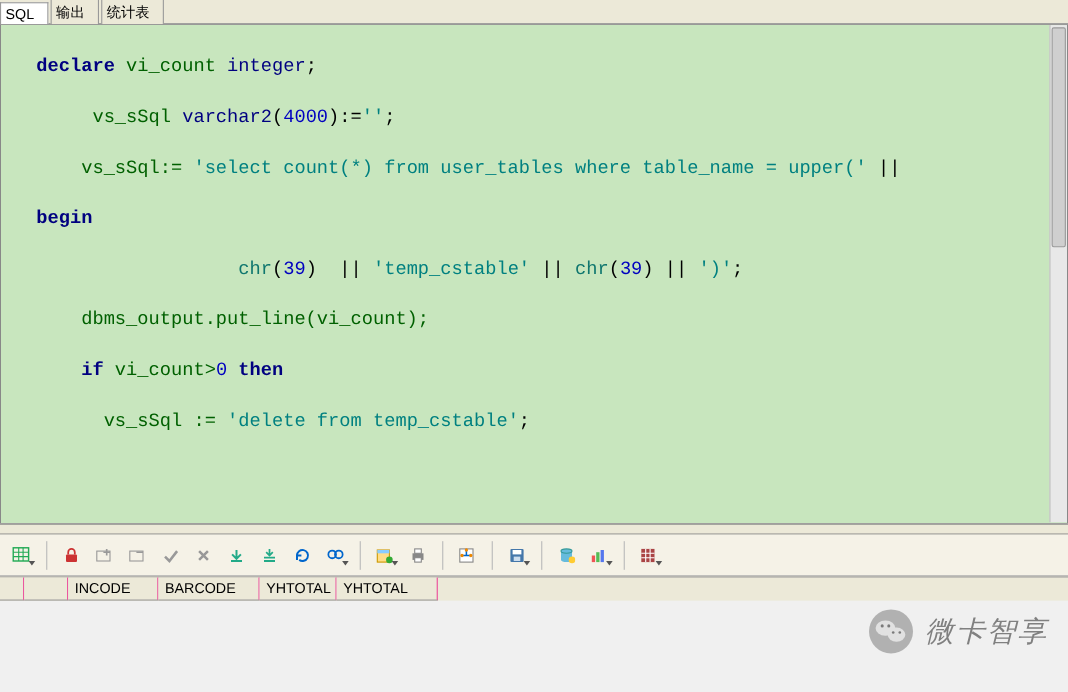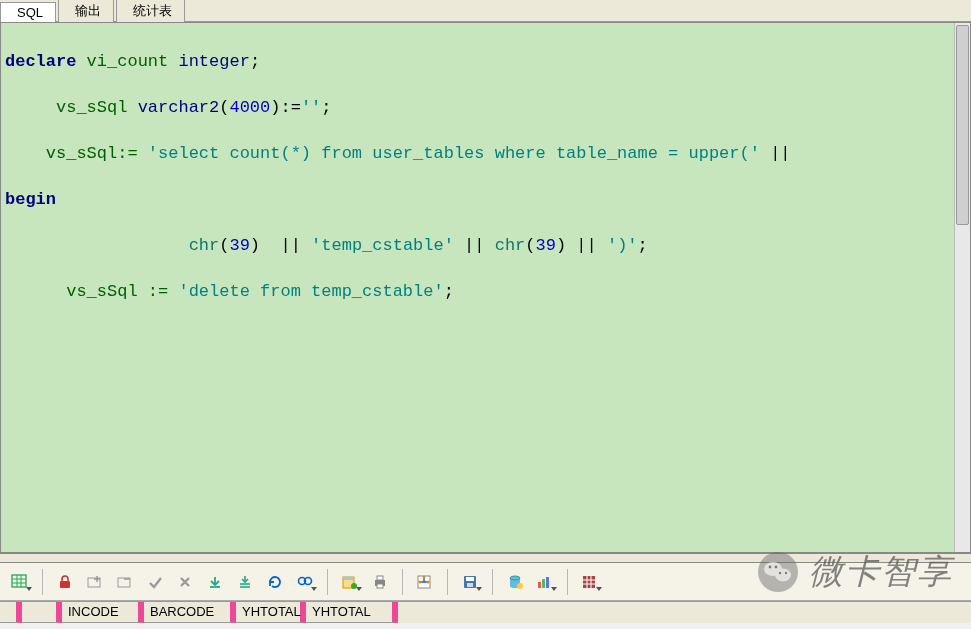--- a/index.html
+++ b/index.html
@@ -14,39 +14,40 @@
     position: relative;
   }
   .tabs {
     display: flex;
     background: #ece9d8;
     border-bottom: 1px solid #999;
     height: 22px;
     align-items: flex-end;
   }
   .tab {
-    padding: 2px 12px 2px 16px;
+    padding: 2px 12px 2px 4px;
     border: 1px solid #999;
     border-bottom: none;
     background: #ece9d8;
     margin-right: 2px;
     font-size: 13px;
     position: relative;
     top: 1px;
   }
   .tab.active {
     background: #fff;
     top: 1px;
   }
   .code-area {
     background: #C8E6BE;
-    height: 531px;
+    height: 454px;
     overflow-y: auto;
     border: 1px solid #888;
     position: relative;
+    padding-left: 28px;
   }
   .code-lines {
     font-family: "Courier New", monospace;
     font-size: 17px;
     line-height: 23px;
     padding: 4px 4px;
     white-space: pre;
   }
   .kw { color: #000080; font-weight: bold; }
   .dt { color: #000080; }
@@ -110,41 +111,41 @@
   }
   .col-headers {
     display: flex;
     background: #ece9d8;
     border-top:1px solid #999;
     height: 22px;
     font-size: 13px;
     font-family: Arial, sans-serif;
   }
   .col-h {
-    border-right: 6px solid #ec4899;
+    border-right: 1px solid #ec4899;
     border-bottom:1px solid #999;
     padding: 2px 6px;
     background:#ece9d8;
   }
   .watermark {
     position: absolute;
     right: 18px;
     bottom: 34px;
     display:flex;
     align-items:center;
     gap:10px;
     color:#5b5b5b;
     opacity:.75;
   }
   .watermark .wechat{
     width:42px;height:42px;border-radius:50%;
     display:flex;align-items:center;justify-content:center;
   }
   .watermark span{
-    font-size: 34px;
+    font-size: 26px;
     font-style: italic;
     letter-spacing:2px;
   }
   svg{display:block;}
   .code-lines .line{display:block;}
 </style>
 </head>
 <body>
 
 <div class="tabs">
@@ -153,20 +154,22 @@
   <div class="tab">统计表</div>
 </div>
 
 <div class="code-area">
 <div class="code-lines">
 <span class="line"><span class="kw">declare</span><span class="id"> vi_count </span><span class="dt">integer</span><span class="plain">;</span></span>
 <span class="line"><span class="id">     vs_sSql </span><span class="dt">varchar2</span><span class="plain">(</span><span class="num">4000</span><span class="plain">):=</span><span class="str">''</span><span class="plain">;</span></span>
 <span class="line"><span class="id">    vs_sSql:= </span><span class="str">'select count(*) from user_tables where table_name = upper('</span><span class="plain"> || </span></span>
 <span class="line"><span class="kw">begin</span></span>
 <span class="line"><span class="plain">                  </span><span class="fn">chr</span><span class="plain">(</span><span class="num">39</span><span class="plain">)  || </span><span class="str">'temp_cstable'</span><span class="plain"> || </span><span class="fn">chr</span><span class="plain">(</span><span class="num">39</span><span class="plain">) || </span><span class="str">')'</span><span class="plain">;</span></span>
+<span class="line"><span class="id">    dbms_output.put_line(vi_count);</span></span>
+<span class="line"><span class="kw">    if</span><span class="id"> vi_count&gt;</span><span class="num">0</span><span class="kw"> then</span></span>
 <span class="line"><span class="id">      vs_sSql := </span><span class="str">'delete from temp_cstable'</span><span class="plain">;</span></span>
 
 
 
 
 
 
 
 
 

